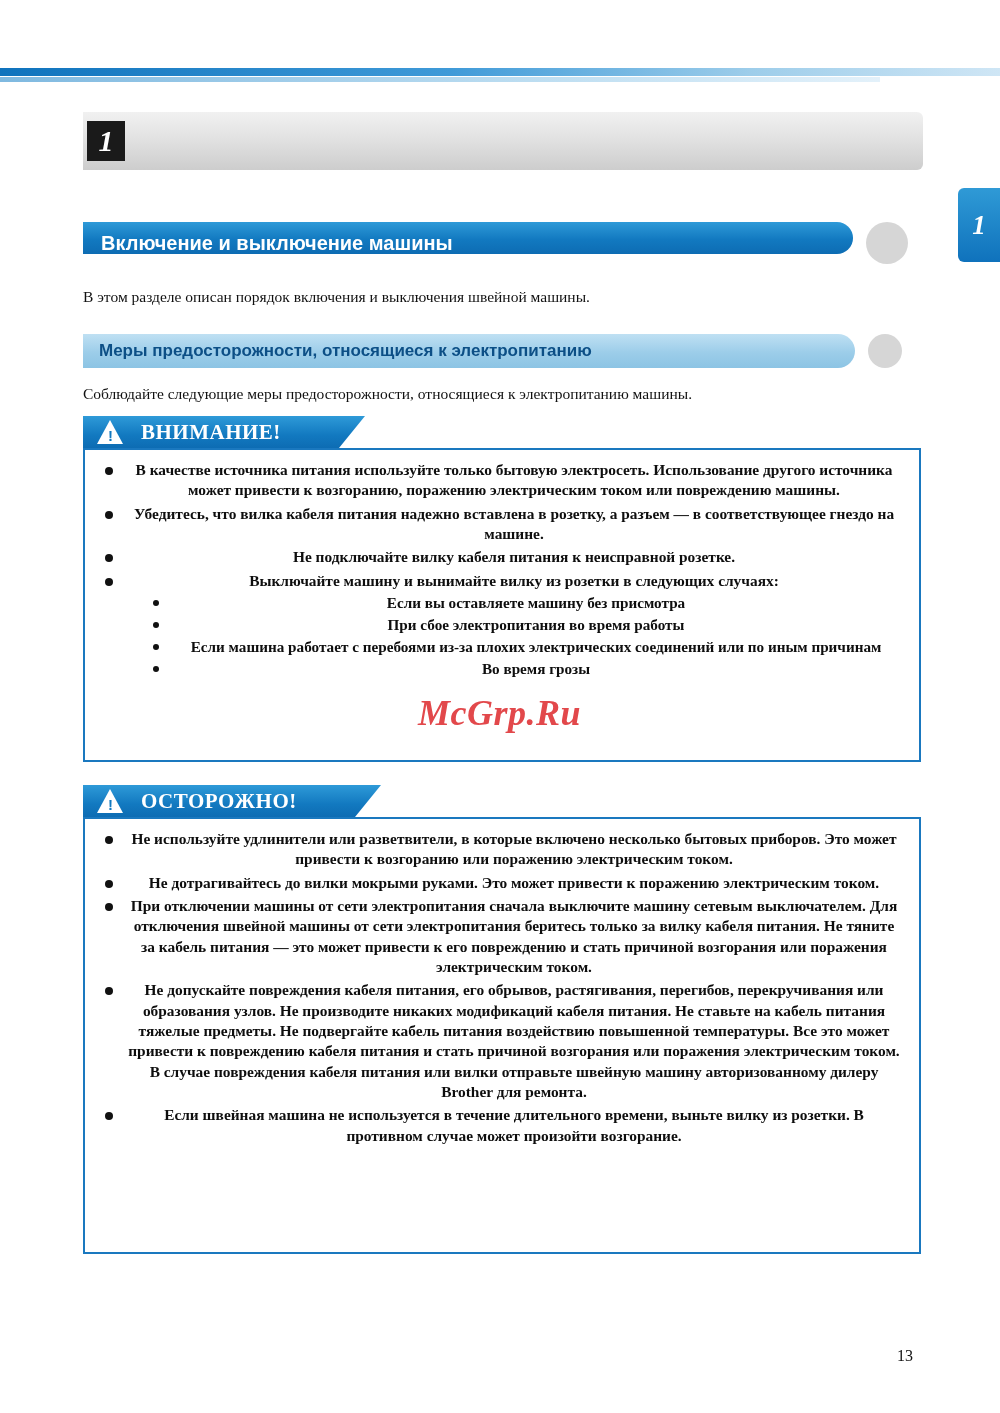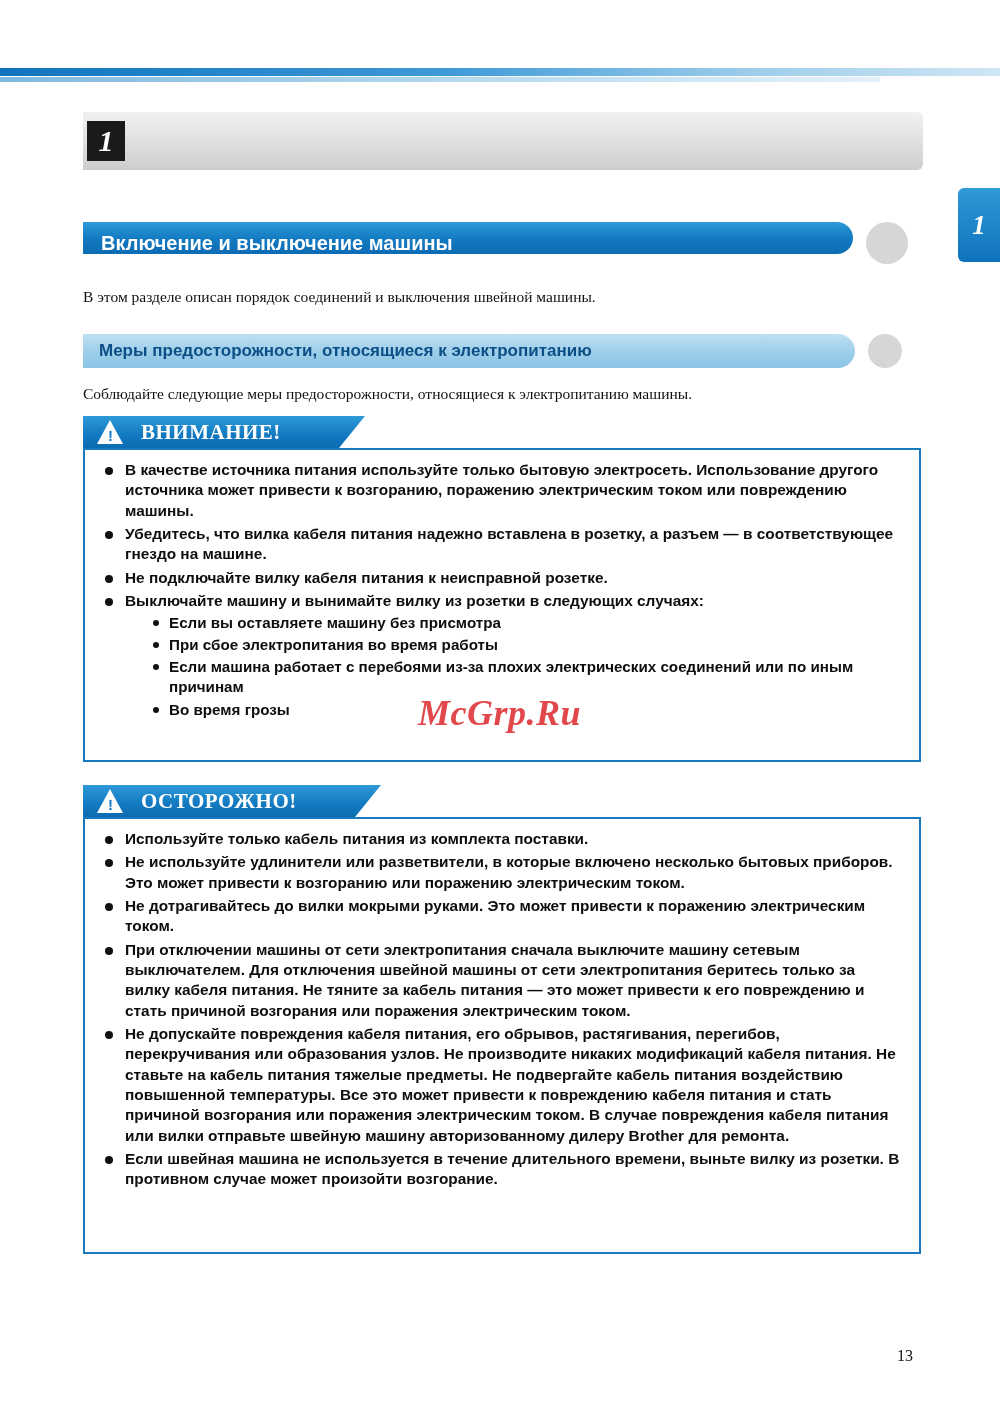--- a/index.html
+++ b/index.html
@@ -197,25 +197,26 @@
 
   ul.bullets {
     list-style: none;
     margin: 0;
     padding: 10px 16px 12px 18px;
   }
   ul.bullets > li {
     position: relative;
     padding-left: 22px;
     margin-bottom: 3px;
-    font-family: Liberation Sans, sans-serif;
+    font-family: Liberation Serif, serif;
     font-weight: bold;
     font-size: 15.4px;
     line-height: 1.32;
     color: #0e0e0e;
+    text-align: center;
   }
   ul.bullets > li::before {
     content: "";
     position: absolute;
     left: 2px; top: 7px;
     width: 8px; height: 8px;
     background: #111;
     border-radius: 50%;
   }
   ul.sub {
@@ -278,21 +279,21 @@
   <span>1</span>
 </div>
 
 <div class="sec1" style="top:222px;">
   <div class="sec1-dot d1"></div>
   <div class="sec1-bar">
     <span>Включение и выключение машины</span>
   </div>
 </div>
 
-<div class="para" style="top:288px;">В этом разделе описан порядок соединений и выключения швейной машины.</div>
+<div class="para" style="top:288px;">В этом разделе описан порядок включения и выключения швейной машины.</div>
 
 <div class="sec2" style="top:334px;">
   <div class="sec2-dot"></div>
   <div class="sec2-bar">
     <span>Меры предосторожности, относящиеся к электропитанию</span>
   </div>
 </div>
 
 <div class="para" style="top:385px;">Соблюдайте следующие меры предосторожности, относящиеся к электропитанию машины.</div>
 
@@ -326,21 +327,20 @@
 <div class="warn-banner" style="left:83px; top:785px; width:300px;">
   <div class="shape" style="width:272px;"></div>
   <div class="tail" style="left:272px;"></div>
   <div class="warn-tri"></div>
   <div class="warn-tri-in">!</div>
   <div class="warn-label">ОСТОРОЖНО!</div>
 </div>
 
 <div class="warn-box" style="top:817px; height:437px;">
   <ul class="bullets">
-    <li>Используйте только кабель питания из комплекта поставки.</li>
     <li>Не используйте удлинители или разветвители, в которые включено несколько бытовых приборов. Это может привести к возгоранию или поражению электрическим током.</li>
     <li>Не дотрагивайтесь до вилки мокрыми руками. Это может привести к поражению электрическим током.</li>
     <li>При отключении машины от сети электропитания сначала выключите машину сетевым выключателем. Для отключения швейной машины от сети электропитания беритесь только за вилку кабеля питания. Не тяните за кабель питания — это может привести к его повреждению и стать причиной возгорания или поражения электрическим током.</li>
     <li>Не допускайте повреждения кабеля питания, его обрывов, растягивания, перегибов, перекручивания или образования узлов. Не производите никаких модификаций кабеля питания. Не ставьте на кабель питания тяжелые предметы. Не подвергайте кабель питания воздействию повышенной температуры. Все это может привести к повреждению кабеля питания и стать причиной возгорания или поражения электрическим током. В случае повреждения кабеля питания или вилки отправьте швейную машину авторизованному дилеру Brother для ремонта.</li>
     <li>Если швейная машина не используется в течение длительного времени, выньте вилку из розетки. В противном случае может произойти возгорание.</li>
   </ul>
 </div>
 
 <div class="page-num">13</div>
 

